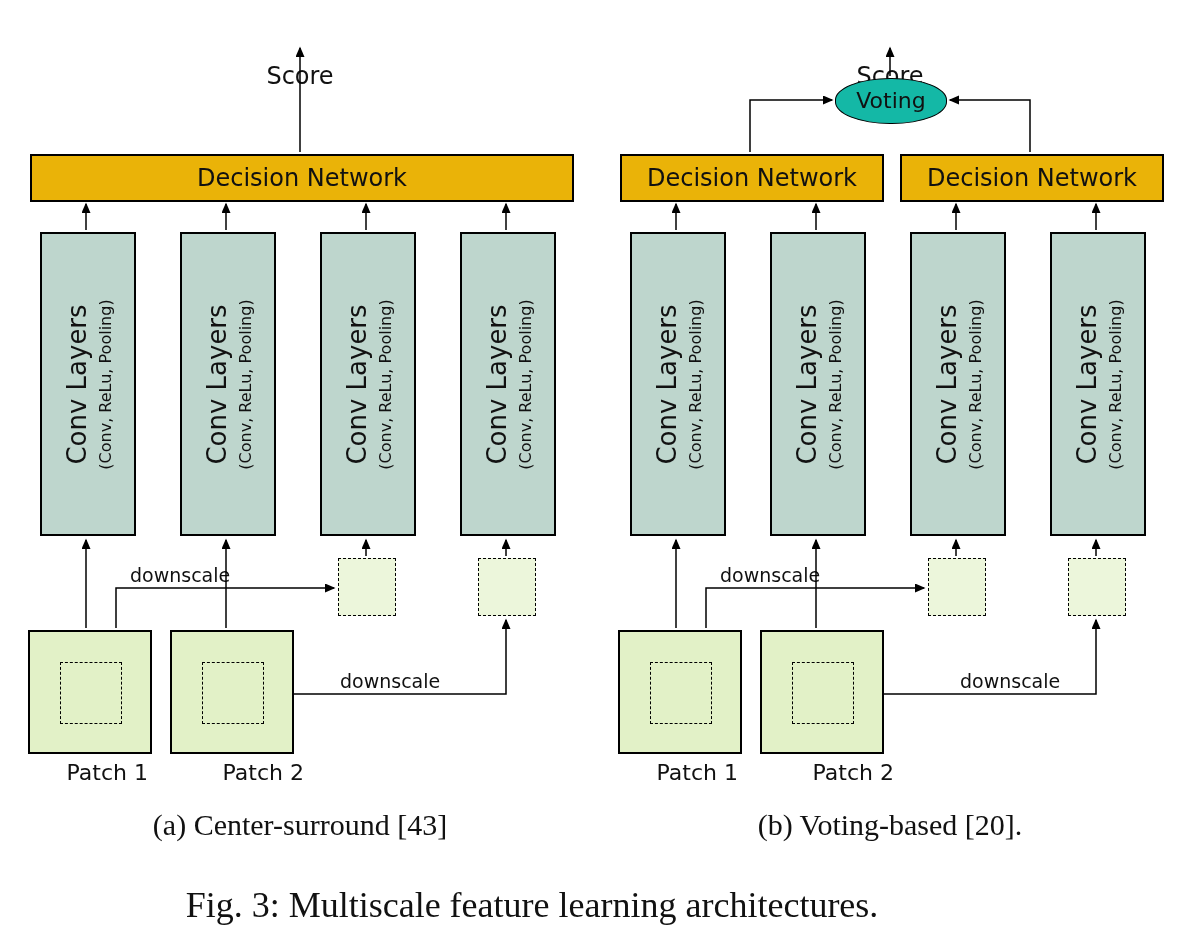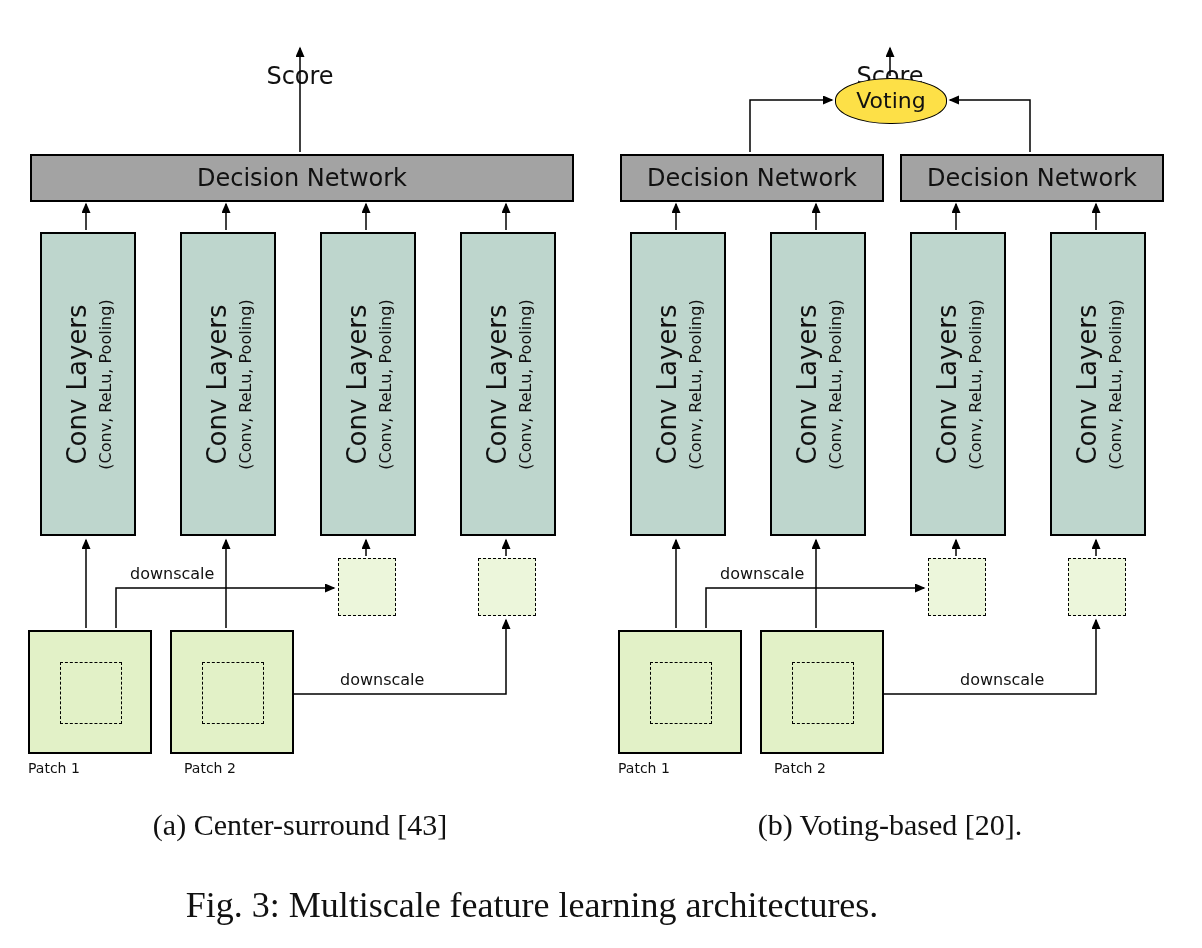--- a/index.html
+++ b/index.html
@@ -20,28 +20,28 @@
 
   
   .score { position: absolute; width: 140px; text-align: center; font-size: 24px; top: 14px; margin-top: 48px; }
   .col-a .score { left: 210px; }
   .col-b .score { left: 210px; }
 
   
   .voting {
     position: absolute; width: 110px; height: 44px;
     border: 1.5px solid #000; border-radius: 55px/22px;
-    background: #fde047; text-align: center; line-height: 44px;
+    background: #14b8a6; text-align: center; line-height: 44px;
     font-size: 22px; top: 78px; left: 225px;
   }
 
   
   .dec {
     position: absolute; height: 44px;
-    background: #a3a3a3; border: 2px solid #000;
+    background: #eab308; border: 2px solid #000;
     text-align: center; line-height: 44px;
     font-size: 24px; top: 154px;
   }
   .col-a .dec { left: 10px; width: 540px; }
   .dec-b1 { left: 10px;  width: 260px; }
   .dec-b2 { left: 290px; width: 260px; }
   .dec.dec-b1, .dec.dec-b2 { top: 154px; }
 
   
   .conv {
@@ -79,28 +79,28 @@
     top: 630px;
   }
   .patch .innerbox {
     position: absolute; width: 60px; height: 60px;
     border: 1.5px dashed #000; top: 30px; left: 30px;
   }
   .p1 { left: 8px; }
   .p2 { left: 150px; }
 
   .patch-label {
-    position: absolute; width: 120px; text-align: left;
-    font-size: 14px; top: 760px;
+    position: absolute; width: 120px; text-align: right;
+    font-size: 22px; top: 760px;
   }
   .pl1 { left: 8px; }
   .pl2 { left: 164px; }
 
   
-  .ds-label { position: absolute; font-size: 16px; }
+  .ds-label { position: absolute; font-size: 19px; }
 
   
   .subcap {
     position: absolute; width: 560px; text-align: center;
     font-size: 30px; font-family: Georgia, "Times New Roman", serif;
     top: 808px;
   }
 
   
   .figcap {

